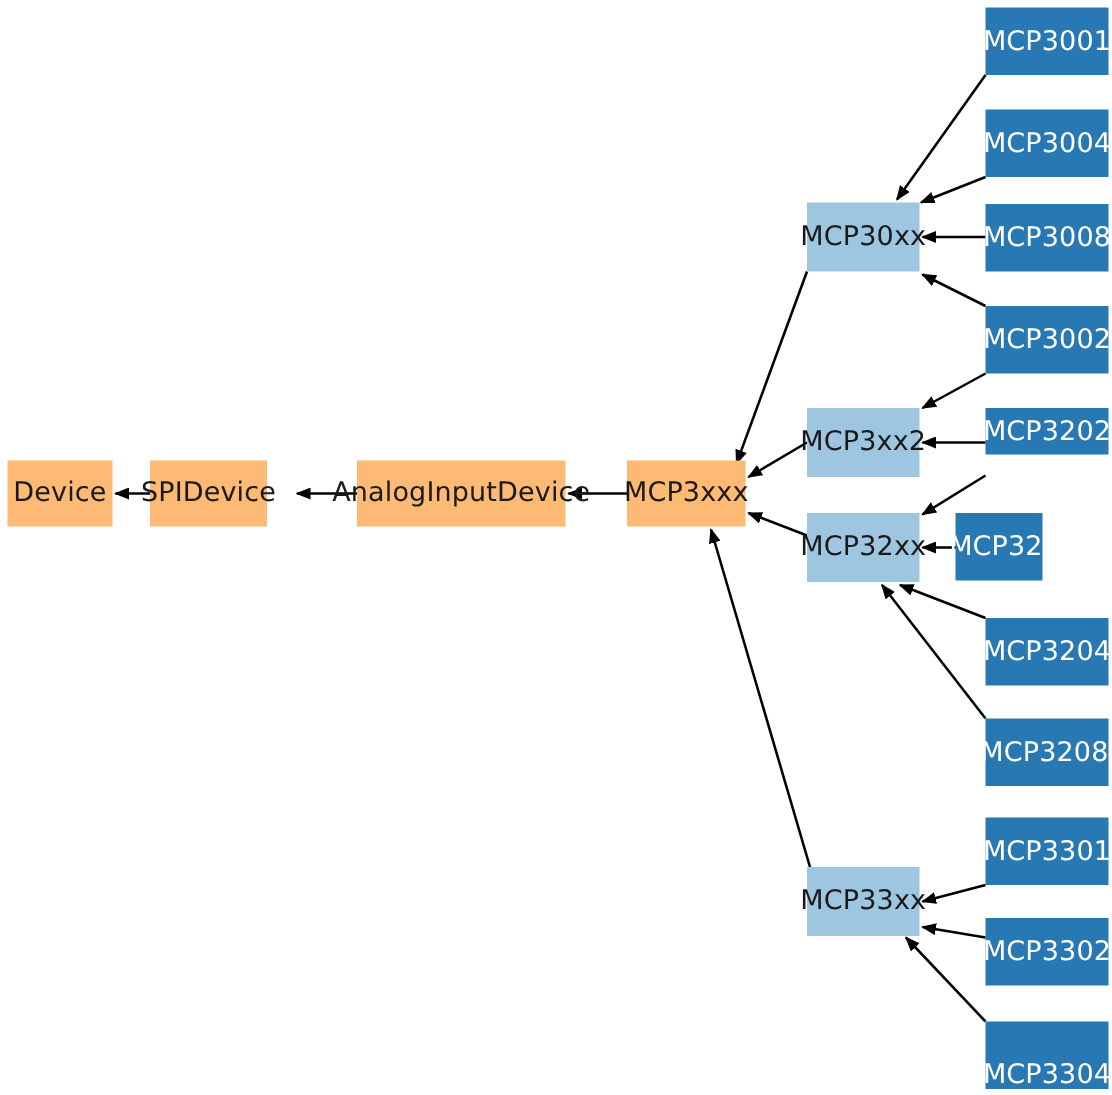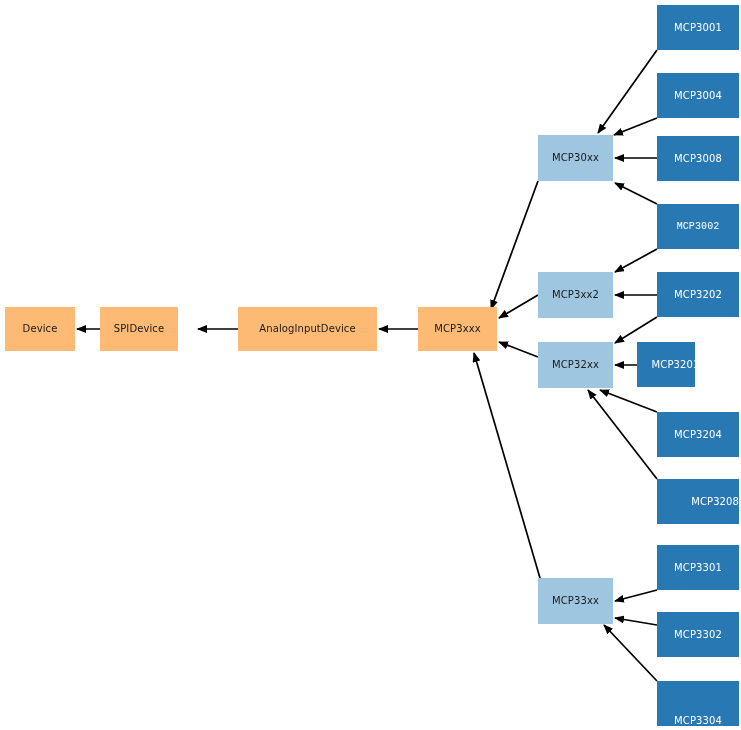--- a/index.html
+++ b/index.html
@@ -22,21 +22,21 @@
     width: 741px;
     height: 730px;
     pointer-events: none;
   }
   .node {
     position: absolute;
     box-sizing: border-box;
     display: flex;
     align-items: center;
     justify-content: center;
-    font-size: 10px;
+    font-size: 18px;
     line-height: 1;
     white-space: nowrap;
     letter-spacing: 0.1px;
   }
   .node.base {
     background: #fdba74;
     color: #1a1a1a;
   }
   .node.mid {
     background: #9fc6e0;
@@ -112,24 +112,24 @@
       </div>
       <div class="node leaf" style="left: 657px; top: 5px; width: 82px; height: 45px;">
         <span class="node-label">MCP3001</span>
       </div>
       <div class="node leaf" style="left: 657px; top: 73px; width: 82px; height: 45px;">
         <span class="node-label">MCP3004</span>
       </div>
       <div class="node leaf" style="left: 657px; top: 136px; width: 82px; height: 45px;">
         <span class="node-label">MCP3008</span>
       </div>
-      <div class="node leaf" style="left: 657px; top: 204px; width: 82px; height: 45px; font-family: Liberation Mono, monospace;">
+      <div class="node leaf" style="left: 657px; top: 204px; width: 82px; height: 45px;">
         <span class="node-label">MCP3002</span>
       </div>
-      <div class="node leaf" style="left: 657px; top: 272px; width: 82px; height: 45px;">
+      <div class="node leaf" style="left: 657px; top: 272px; width: 82px; height: 31px;">
         <span class="node-label">MCP3202</span>
       </div>
       <div class="node leaf" style="left: 637px; top: 342px; width: 58px; height: 45px; padding-left: 19px;">
         <span class="node-label">MCP3201</span>
       </div>
       <div class="node leaf" style="left: 657px; top: 412px; width: 82px; height: 45px;">
         <span class="node-label">MCP3204</span>
       </div>
       <div class="node leaf" style="left: 657px; top: 479px; width: 82px; height: 45px; justify-content: flex-end;">
         <span class="node-label">MCP3208</span>

